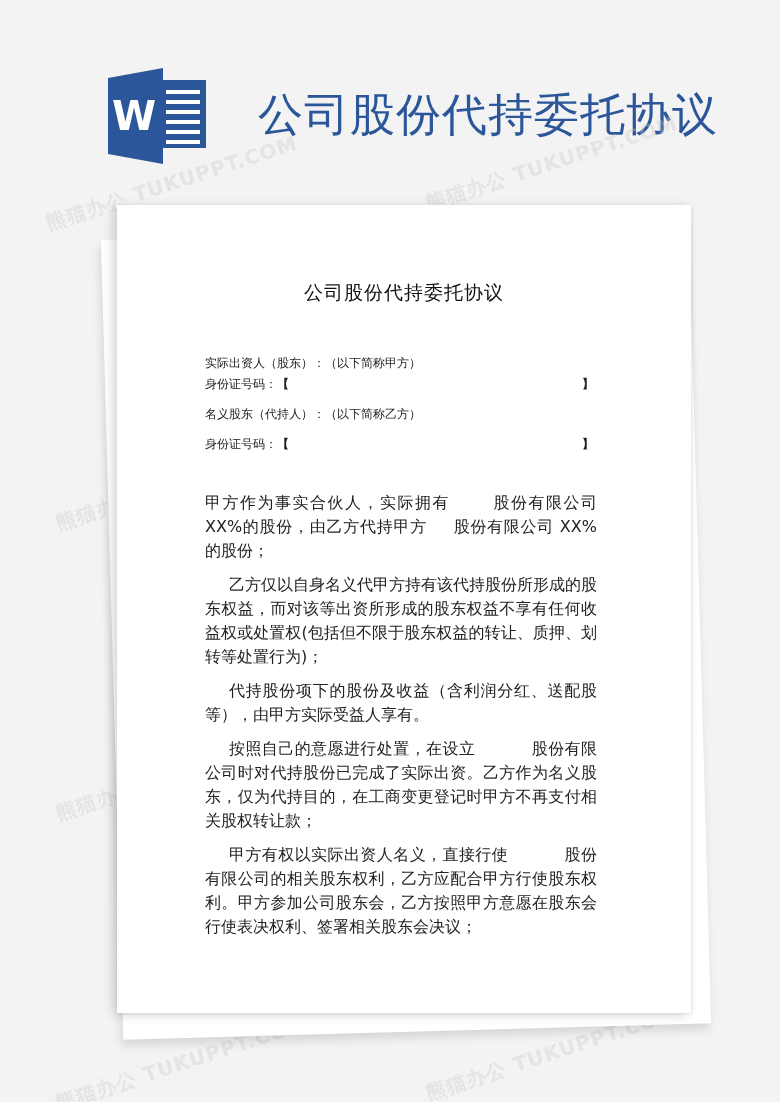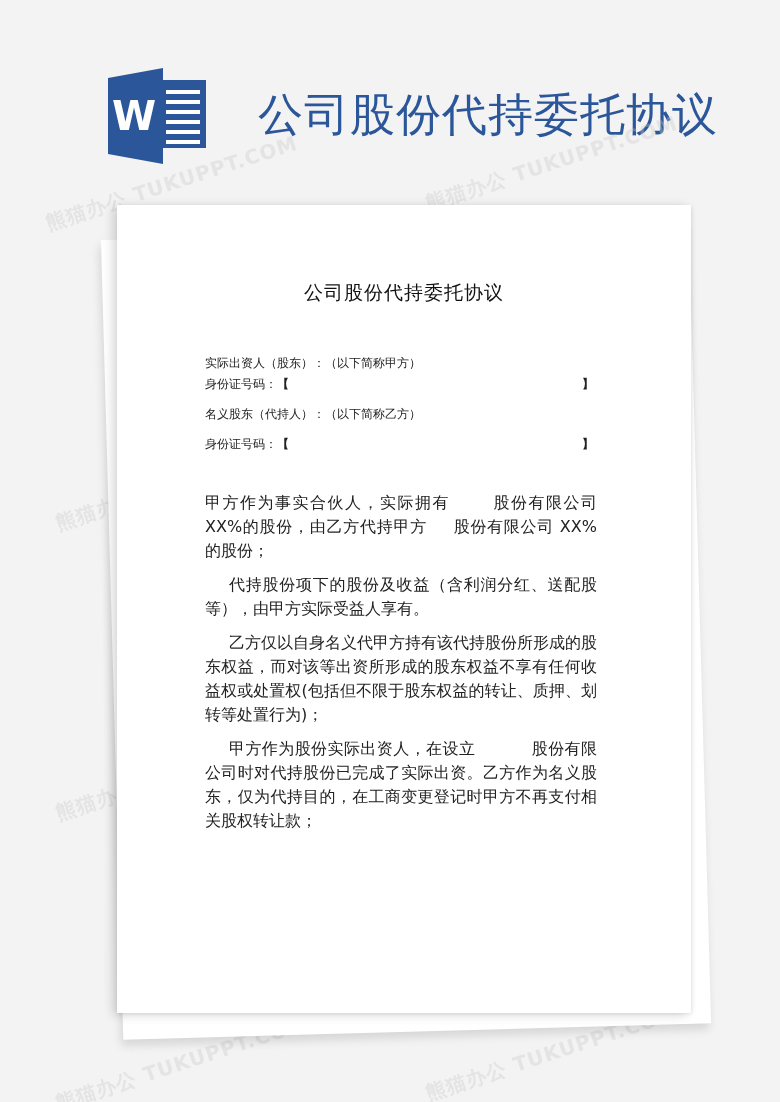--- a/index.html
+++ b/index.html
@@ -94,20 +94,23 @@
 
     <div class="field" style="top:231px;width:400px;">
       <span>身份证号码：</span><span class="bracket-open">【</span>
       <span class="bracket-close" style="top:0;">】</span>
     </div>
 
     <div class="body">
       <p class="para">
         <span>甲方作为事实合伙人，实际拥有</span><span class="gap" style="width:42px;"></span><span>股份有限公司 XX%的股份，由乙方代持甲方</span><span class="gap" style="width:26px;"></span><span>股份有限公司 XX%的股份；</span>
       </p>
+      <p class="para indent">乙方仅以自身名义代甲方持有该代持股份所形成的股东权益，而对该等出资所形成的股东权益不享有任何收益权或处置权(包括但不限于股东权益的转让、质押、划转等处置行为)；</p>
       <p class="para indent">代持股份项下的股份及收益（含利润分红、送配股等），由甲方实际受益人享有。</p>
-      <p class="para indent">乙方仅以自身名义代甲方持有该代持股份所形成的股东权益，而对该等出资所形成的股东权益不享有任何收益权或处置权(包括但不限于股东权益的转让、质押、划转等处置行为)；</p>
       <p class="para indent">
-        <span>甲方作为股份实际出资人，在设立</span><span class="gap" style="width:56px;"></span><span>股份有限公司时对代持股份已完成了实际出资。乙方作为名义股东，仅为代持目的，在工商变更登记时甲方不再支付相关股权转让款；</span>
+        <span>按照自己的意愿进行处置，在设立</span><span class="gap" style="width:56px;"></span><span>股份有限公司时对代持股份已完成了实际出资。乙方作为名义股东，仅为代持目的，在工商变更登记时甲方不再支付相关股权转让款；</span>
+      </p>
+      <p class="para indent">
+        <span>甲方有权以实际出资人名义，直接行使</span><span class="gap" style="width:56px;"></span><span>股份有限公司的相关股东权利，乙方应配合甲方行使股东权利。甲方参加公司股东会，乙方按照甲方意愿在股东会行使表决权利、签署相关股东会决议；</span>
       </p>
     </div>
   </div>
 </div>
 
 </body></html>

